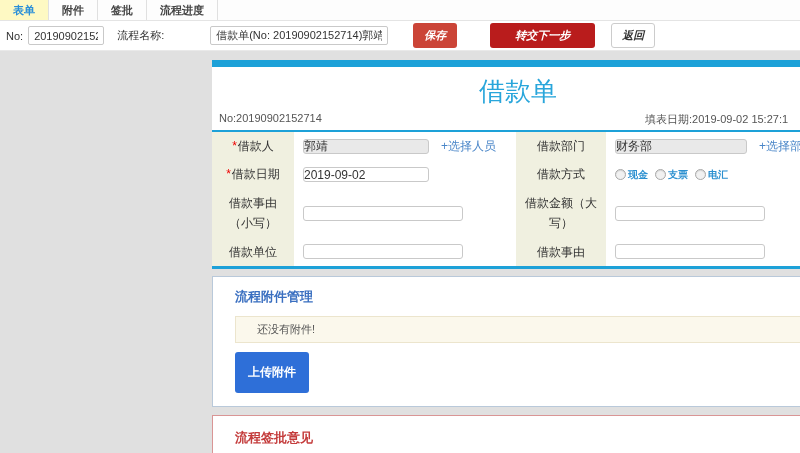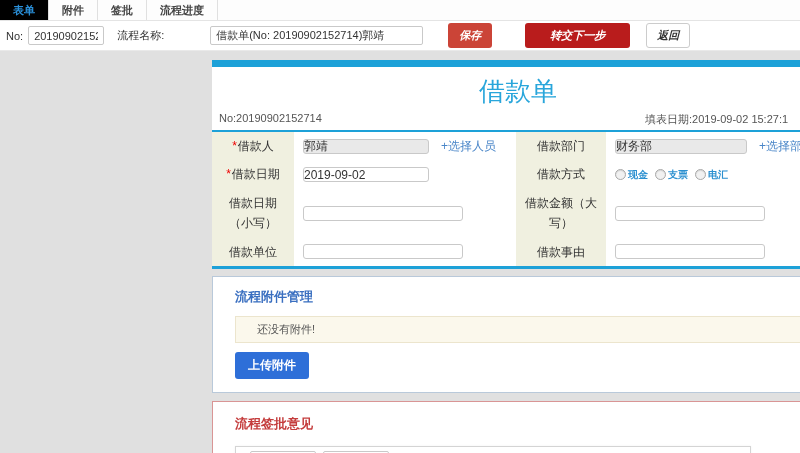--- a/index.html
+++ b/index.html
@@ -10,26 +10,26 @@
     font-family:"Liberation Sans","DejaVu Sans",sans-serif;
     color:#333;
   }
   
   .top { position:absolute; top:0; left:0; width:800px; background:#fff; z-index:5; }
   .tabbar { height:21px; display:flex; background:#fdfdfd; border-bottom:1px solid #e4e4e4; }
   .tab {
     padding:0 13px; line-height:20px; font-size:11px; font-weight:bold; color:#444;
     border-right:1px solid #e0e0e0; cursor:pointer; white-space:nowrap;
   }
-  .tab.active { color:#2a8fd8; background:#000000; }
+  .tab.active { color:#2a8fd8; background:#fef9c3; }
   .toolbar { height:30px; display:flex; align-items:center; font-size:11px; background:#fff; border-bottom:1px solid #e9e9e9; }
   .tb-label { margin-left:6px; color:#333; white-space:nowrap; }
   .tb-input { height:19px; border:1px solid #c9c9c9; border-radius:2px; font-size:11px; padding:0 5px; color:#333; margin-left:5px; }
   .w-no { width:76px; }
-  .w-name { width:213px;margin-left:46px; }
+  .w-name { width:178px;margin-left:46px; }
   .btn { font-size:11px; font-weight:bold; border-radius:3px; padding:4px 10px; border:1px solid transparent; cursor:pointer; white-space:nowrap;font-style:italic; }
   .btn-save { background:#cb4437; color:#fff; margin-left:25px; }
   .btn-forward { background:#b91c1c; color:#fff; margin-left:33px; padding:4px 24px; }
   .btn-back { background:#fff; color:#333; border-color:#ccc; margin-left:16px; }
 
   
   .main { position:absolute; left:212px; top:60px; width:798px; }
 
   
   .panel-form { background:#fff; }
@@ -55,21 +55,21 @@
   .radio-label { color:#2b90d0; font-weight:bold; font-size:10px; }
   .form-bottom { height:3px; background:#1da1d8; }
 
   
   .panel-attach { margin-top:7px; background:#fff; border:1px solid #b9c9da; padding:11px 22px 13px; }
   .h-blue { font-size:13px; font-weight:bold; color:#3a6fc0; }
   .alert {
     margin-top:10px; background:#fbf8ec; border:1px solid #ece5cd;
     padding:5px 10px 5px 21px; font-size:11px; color:#555;
   }
-  .btn-upload { margin-top:9px; background:#2e6fd8; color:#fff; font-size:12px; font-weight:bold; padding:5px 13px; border-radius:3px; border:none; cursor:pointer; }
+  .btn-upload { margin-top:9px; background:#2e6fd8; color:#fff; font-size:12px; font-weight:bold; padding:12px 13px; border-radius:3px; border:none; cursor:pointer; }
 
   
   .panel-sign { margin-top:8px; background:#fff; border:1px solid #d99595; padding:13px 22px; }
   .h-red { font-size:13px; font-weight:bold; color:#c43c3c; }
   .editor { margin-top:13px; width:516px; border:1px solid #d4d4d4; background:#fff; box-shadow:0 0 2px rgba(0,0,0,.06); }
   .ed-toolbar { display:flex; align-items:center; padding:4px 7px; border-bottom:1px solid #ececec; background:#fff; }
   .dd {
     display:flex; justify-content:space-between; align-items:center;
     border:1px solid #c9c9c9; border-radius:2px; width:66px; height:19px;
     padding:0 5px; font-size:11px; color:#444; background:#fff; margin-left:7px; cursor:pointer;
@@ -144,21 +144,21 @@
             <span class="radio-label">支票</span>
           </span>
           <span class="radio-item">
             <span class="radio-dot"></span>
             <span class="radio-label">电汇</span>
           </span>
         </div>
       </div>
 
       <div class="lbl">
-          <span>借款日期（小写）</span>
+          <span>借款事由（小写）</span>
         </div>
       <div class="inp-cell">
         <input class="f-input w160" type="text" style="">
       </div>
       <div class="lbl">
           <span>借款金额（大写）</span>
         </div>
       <div class="inp-cell">
         <input class="f-input w150" type="text" style="">
       </div>

